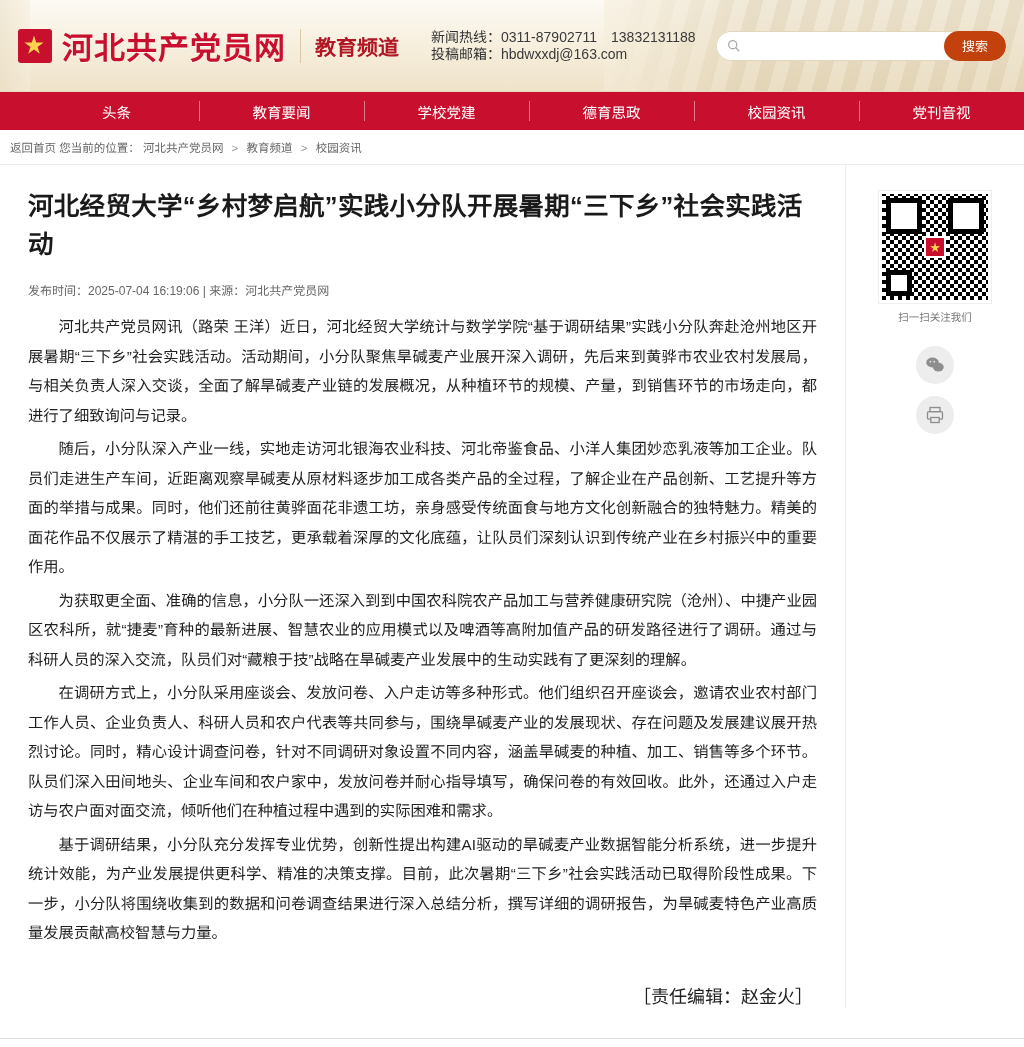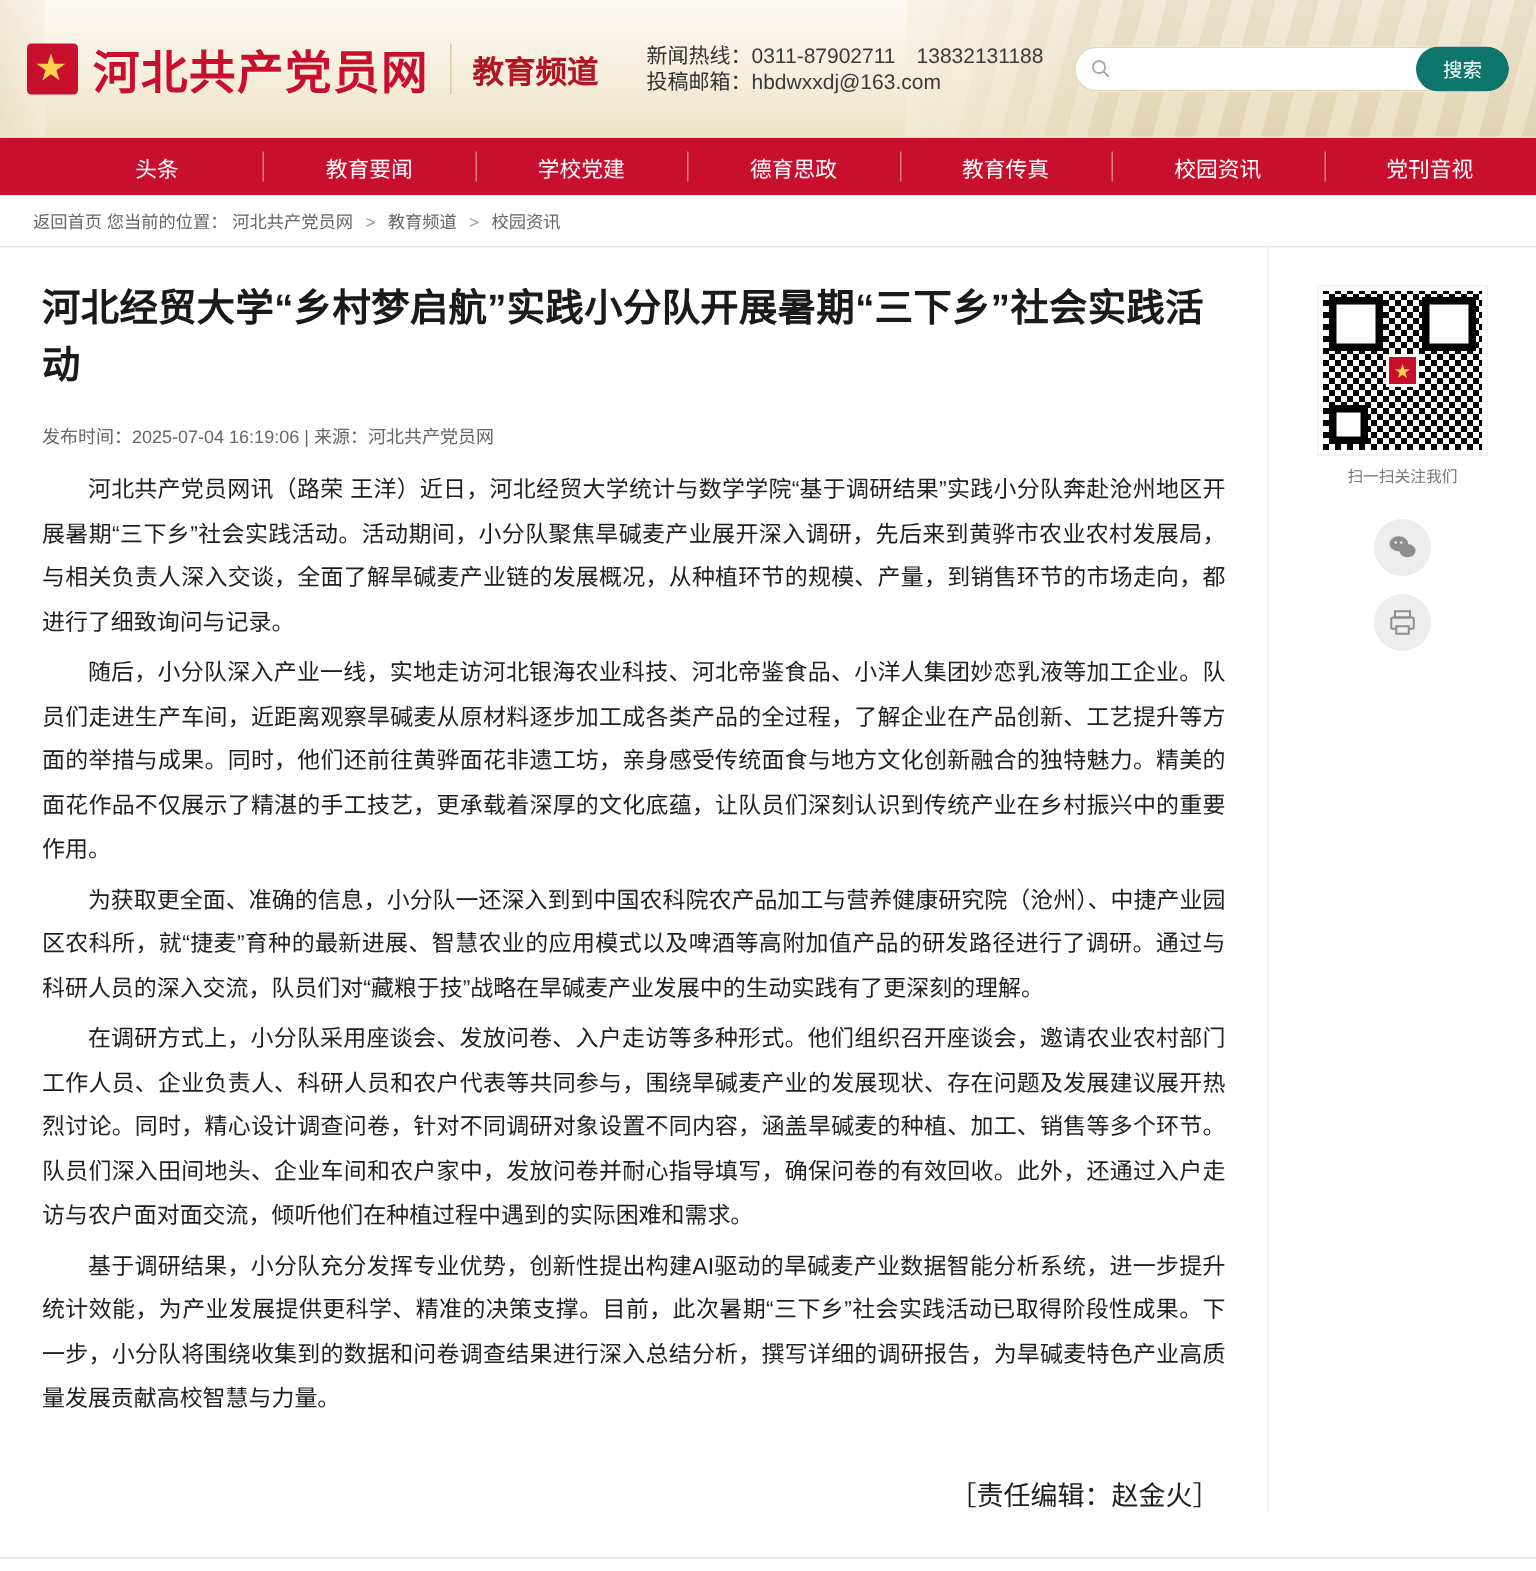--- a/index.html
+++ b/index.html
@@ -78,21 +78,21 @@
     overflow: hidden;
   }
   .search-icon-wrap {
     width: 34px; display: flex; align-items: center; justify-content: center;
   }
   .search-input {
     border: 0; outline: 0; flex: 1; height: 100%;
     font-size: 12px; font-family: inherit; background: transparent;
   }
   .search-btn {
-    background: #0f766e; color: #fff;
+    background: #c2410c; color: #fff;
     border: 0; height: 30px; width: 62px;
     font-size: 13px; font-family: inherit;
     border-radius: 16px;
     cursor: pointer;
   }
 
   
   .main-nav {
     background: #c8102e;
     height: 38px;
@@ -110,21 +110,21 @@
   }
   .nav-item + .nav-item:before {
     content: "";
     position: absolute; left: 0; top: 9px; bottom: 9px;
     width: 1px; background: rgba(255,255,255,.45);
   }
 
   
   .breadcrumb {
     font-size: 11.5px; color: #666;
-    padding: 9px 22px;
+    padding: 9px 10px;
     border-bottom: 1px solid #e9e9e9;
   }
   .breadcrumb a { color: #666; text-decoration: none; }
   .breadcrumb .sep { color: #999; margin: 0 5px; }
 
   
   .page-wrap { display: flex; align-items: flex-start; }
   .article-col {
     width: 846px;
     border-right: 1px solid #ececec;
@@ -258,21 +258,20 @@
         <button class="search-btn">搜索</button>
       </div>
     </div>
   </div>
 
   <div class="main-nav">
     <a class="nav-item">头条</a>
     <a class="nav-item">教育要闻</a>
     <a class="nav-item">学校党建</a>
     <a class="nav-item">德育思政</a>
-    <a class="nav-item">教育传真</a>
     <a class="nav-item">校园资讯</a>
     <a class="nav-item">党刊音视</a>
   </div>
 
   <div class="breadcrumb">
     <a>返回首页</a>
     <span>您当前的位置：</span>
     <a>河北共产党员网</a>
     <span class="sep">&gt;</span>
     <a>教育频道</a>

